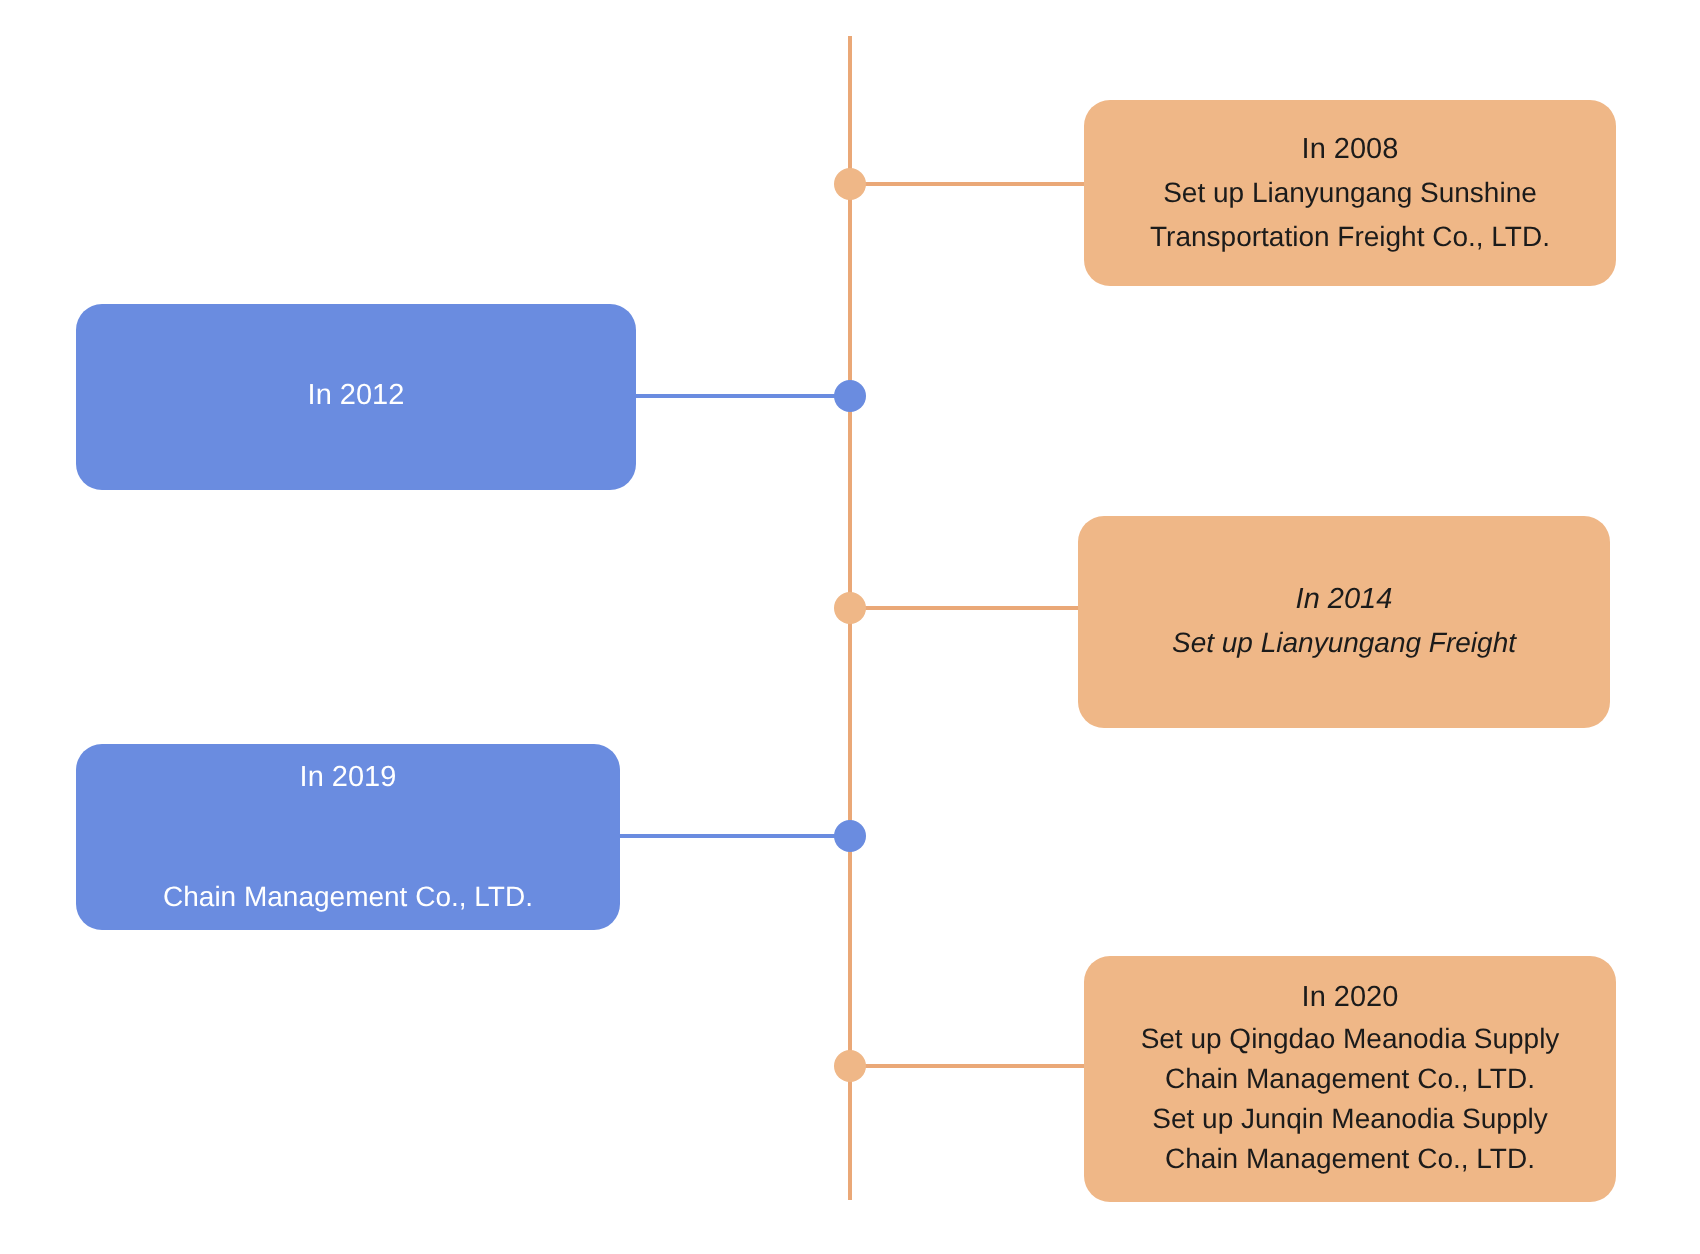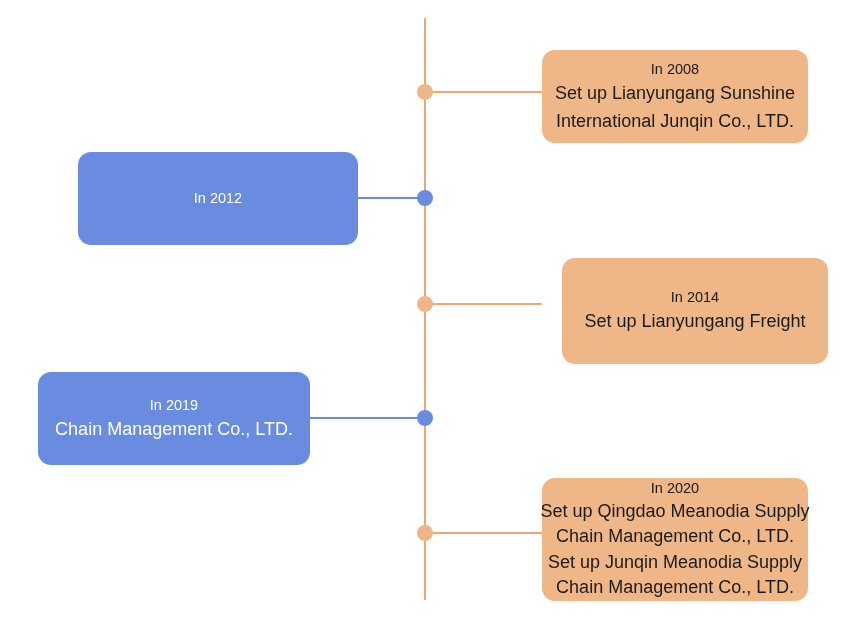--- a/index.html
+++ b/index.html
@@ -64,60 +64,60 @@
   .event-card.orange {
     background: #efb787;
     color: #1b1b1b;
   }
   .event-card .card-year {
     font-size: 14.5px;
     line-height: 1.52;
     white-space: nowrap;
   }
   .event-card .card-line {
-    font-size: 18px;
+    font-size: 14px;
     line-height: 1.52;
     white-space: nowrap;
   }
   .event-card.compact .card-year,
   .event-card.compact .card-line {
     line-height: 1.42;
   }
 </style>
 </head>
 <body>
 
 <div id="timeline-canvas">
 
   <div class="axis-line" style="left:424px; top:18px; height:582px;"></div>
 
   <div class="connector orange" style="left:425px; top:91px; width:117px;"></div>
   <div class="node-dot orange" style="left:417px; top:84px;"></div>
   <div class="event-card orange" style="left:542px; top:50px; width:266px; height:93px;">
     <div class="card-year">In 2008</div>
     <div class="card-line">Set up Lianyungang Sunshine</div>
-    <div class="card-line">International Junqin Co., LTD.</div>
+    <div class="card-line">Transportation Freight Co., LTD.</div>
   </div>
 
   <div class="connector blue" style="left:310px; top:197px; width:115px;"></div>
   <div class="node-dot blue" style="left:417px; top:190px;"></div>
-  <div class="event-card blue" style="left:38px; top:152px; width:280px; height:93px;margin-left:40px;">
+  <div class="event-card blue" style="left:38px; top:152px; width:280px; height:93px;">
     <div class="card-year">In 2012</div>
   </div>
 
   <div class="connector orange" style="left:425px; top:303px; width:117px;"></div>
   <div class="node-dot orange" style="left:417px; top:296px;"></div>
-  <div class="event-card orange" style="left:562px; top:258px; width:266px; height:106px;">
+  <div class="event-card orange" style="left:539px; top:258px; width:266px; height:106px;font-style:italic;">
     <div class="card-year">In 2014</div>
     <div class="card-line">Set up Lianyungang Freight</div>
   </div>
 
   <div class="connector blue" style="left:305px; top:417px; width:120px;"></div>
   <div class="node-dot blue" style="left:417px; top:410px;"></div>
-  <div class="event-card blue" style="left:38px; top:372px; width:272px; height:93px;">
+  <div class="event-card blue" style="left:38px; top:372px; width:272px; height:93px;justify-content:space-between;">
     <div class="card-year">In 2019</div>
     <div class="card-line">Chain Management Co., LTD.</div>
   </div>
 
   <div class="connector orange" style="left:425px; top:532px; width:117px;"></div>
   <div class="node-dot orange" style="left:417px; top:525px;"></div>
   <div class="event-card orange compact" style="left:542px; top:478px; width:266px; height:123px;">
     <div class="card-year">In 2020</div>
     <div class="card-line">Set up Qingdao Meanodia Supply</div>
     <div class="card-line">Chain Management Co., LTD.</div>

